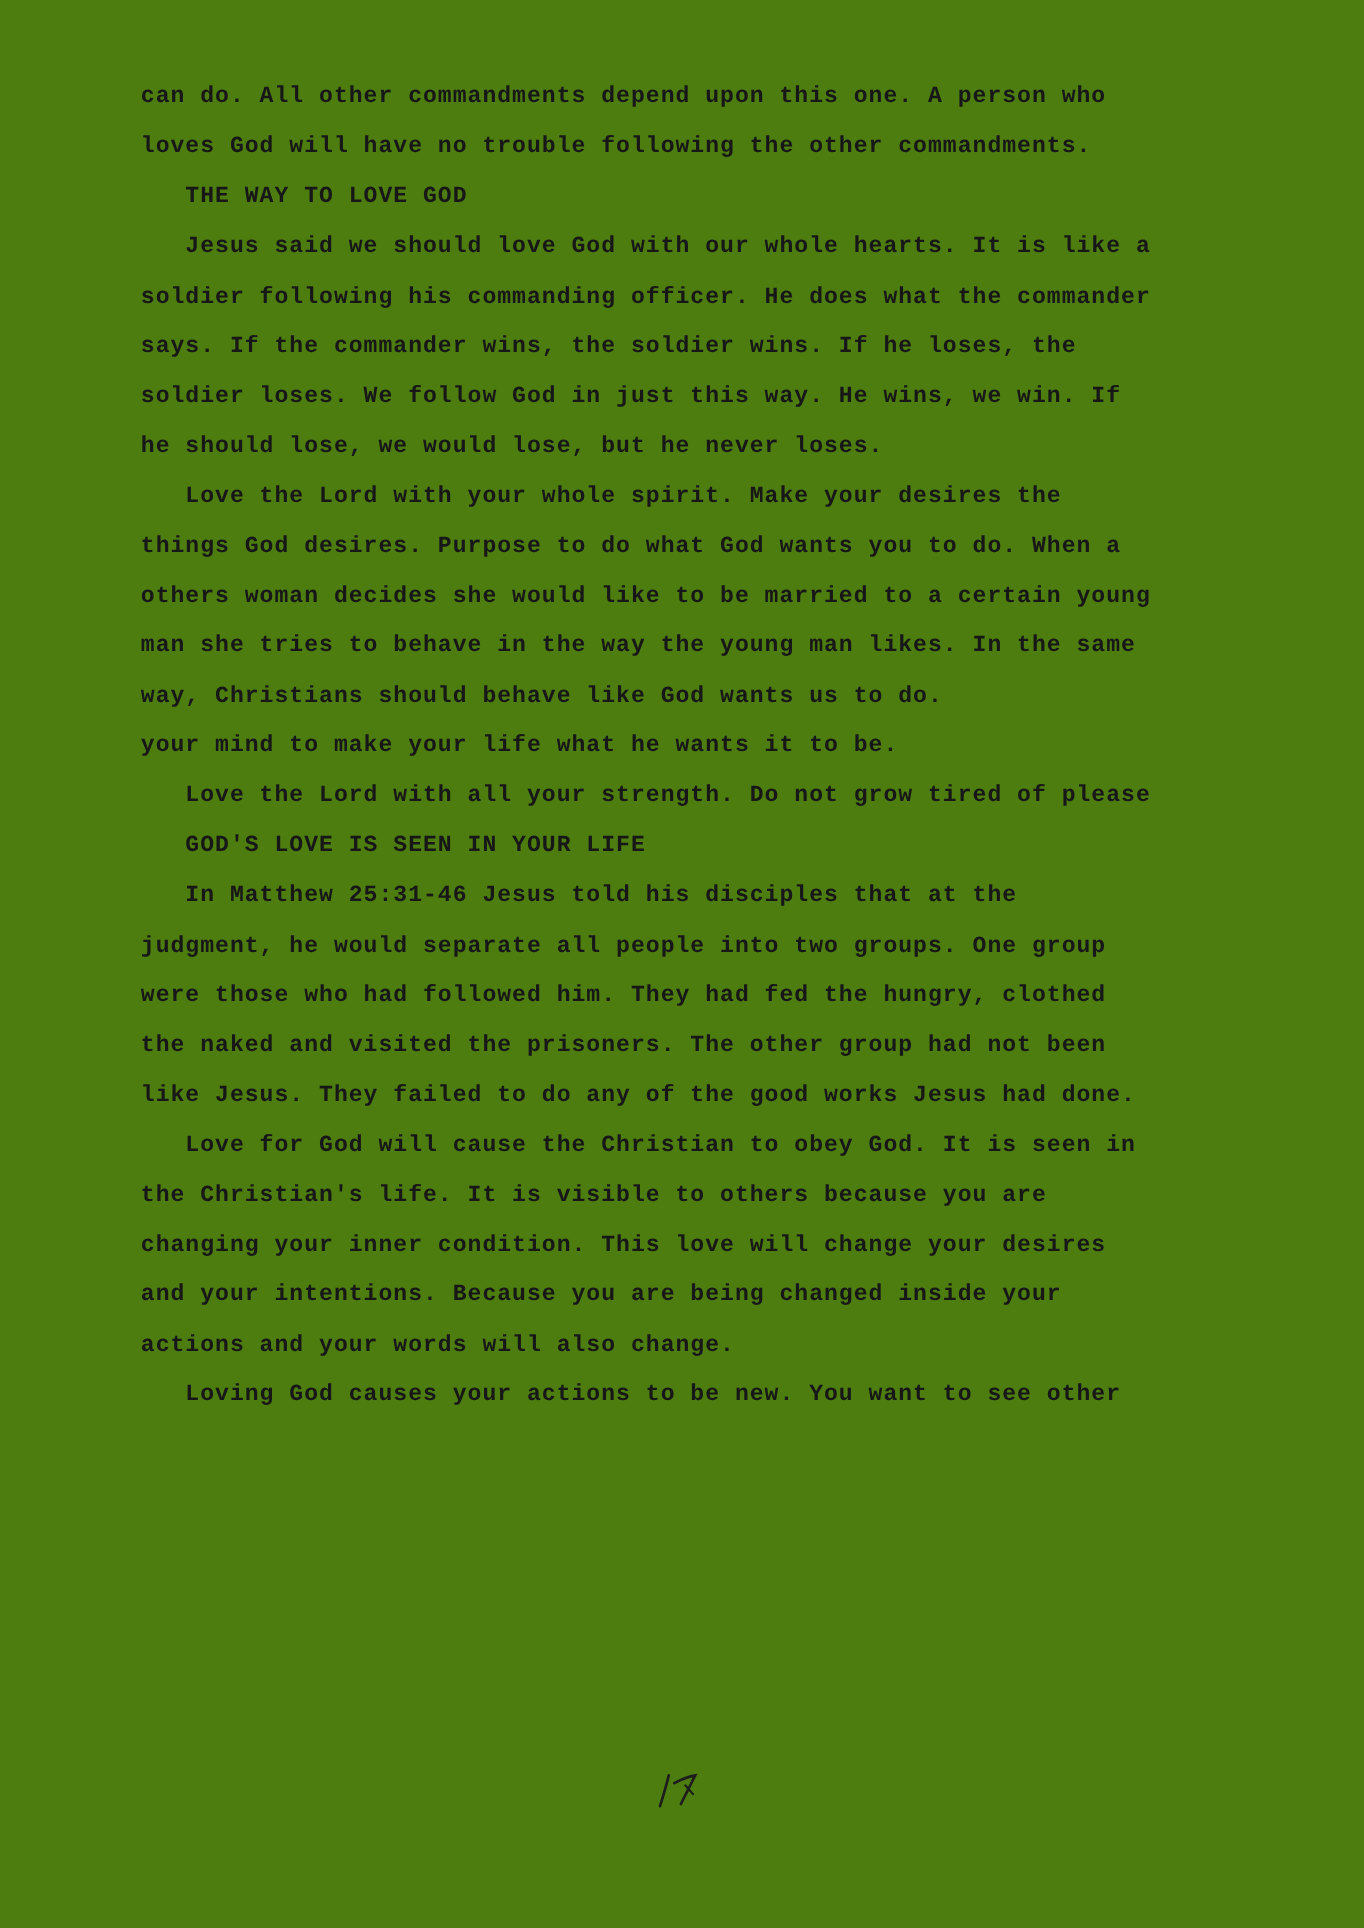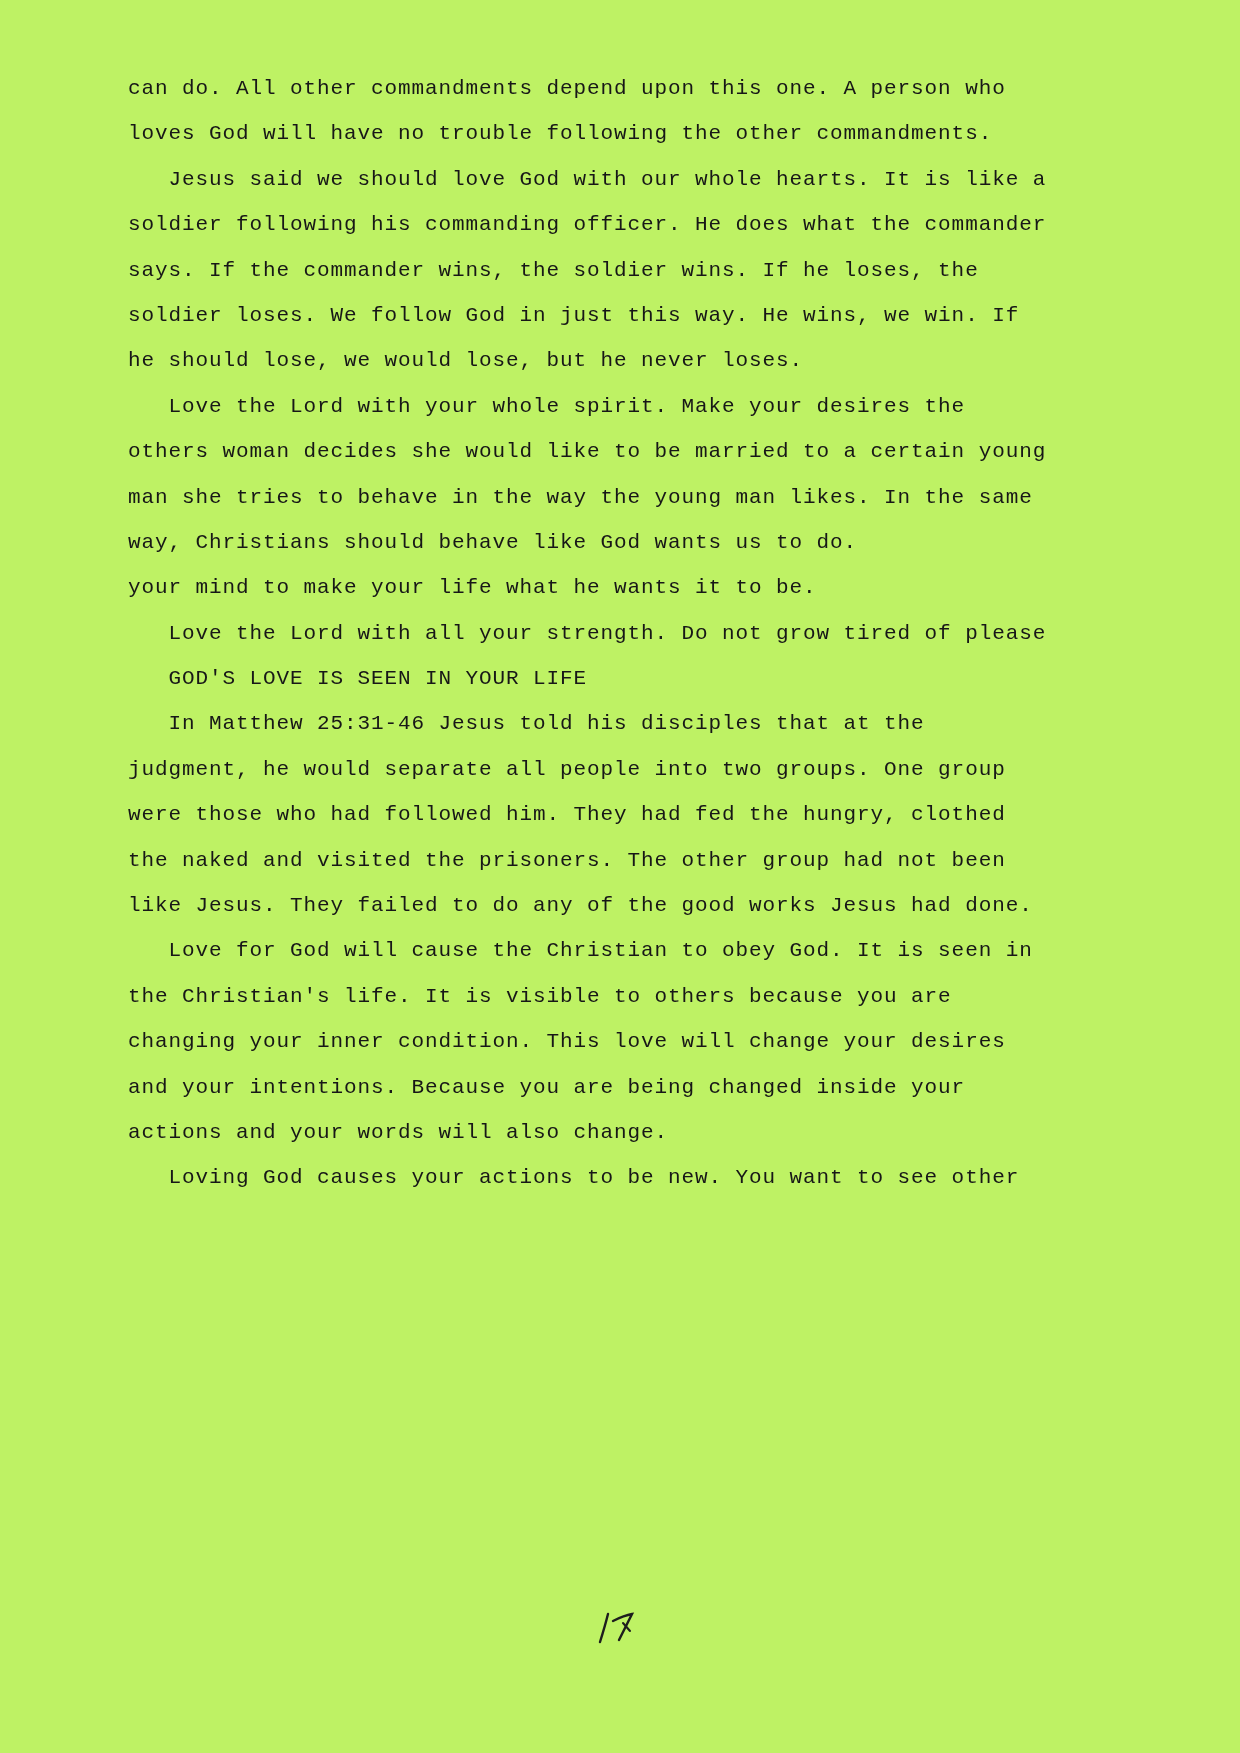--- a/index.html
+++ b/index.html
@@ -38,31 +38,33 @@
   }
   .pagenum-mark svg {
     display: block;
     width: 100%;
     height: 100%;
   }
 </style>
 </head>
 <body>
 
-<div class="page" style="background: #bef264;">
+<div class="page" style="background: #4d7c0f; font-weight: bold;">
 
   <div class="text-block" style="color: rgb(23, 23, 23);">
       <div class="line">can do. All other commandments depend upon this one. A person who</div>
       <div class="line">loves God will have no trouble following the other commandments.</div>
+      <div class="line">   THE WAY TO LOVE GOD</div>
       <div class="line">   Jesus said we should love God with our whole hearts. It is like a</div>
       <div class="line">soldier following his commanding officer. He does what the commander</div>
       <div class="line">says. If the commander wins, the soldier wins. If he loses, the</div>
       <div class="line">soldier loses. We follow God in just this way. He wins, we win. If</div>
       <div class="line">he should lose, we would lose, but he never loses.</div>
       <div class="line">   Love the Lord with your whole spirit. Make your desires the</div>
+      <div class="line">things God desires. Purpose to do what God wants you to do. When a</div>
       <div class="line">others woman decides she would like to be married to a certain young</div>
       <div class="line">man she tries to behave in the way the young man likes. In the same</div>
       <div class="line">way, Christians should behave like God wants us to do.</div>
       <div class="line">your mind to make your life what he wants it to be.</div>
       <div class="line">   Love the Lord with all your strength. Do not grow tired of please</div>
       <div class="line">   GOD'S LOVE IS SEEN IN YOUR LIFE</div>
       <div class="line">   In Matthew 25:31-46 Jesus told his disciples that at the</div>
       <div class="line">judgment, he would separate all people into two groups. One group</div>
       <div class="line">were those who had followed him. They had fed the hungry, clothed</div>
       <div class="line">the naked and visited the prisoners. The other group had not been</div>

